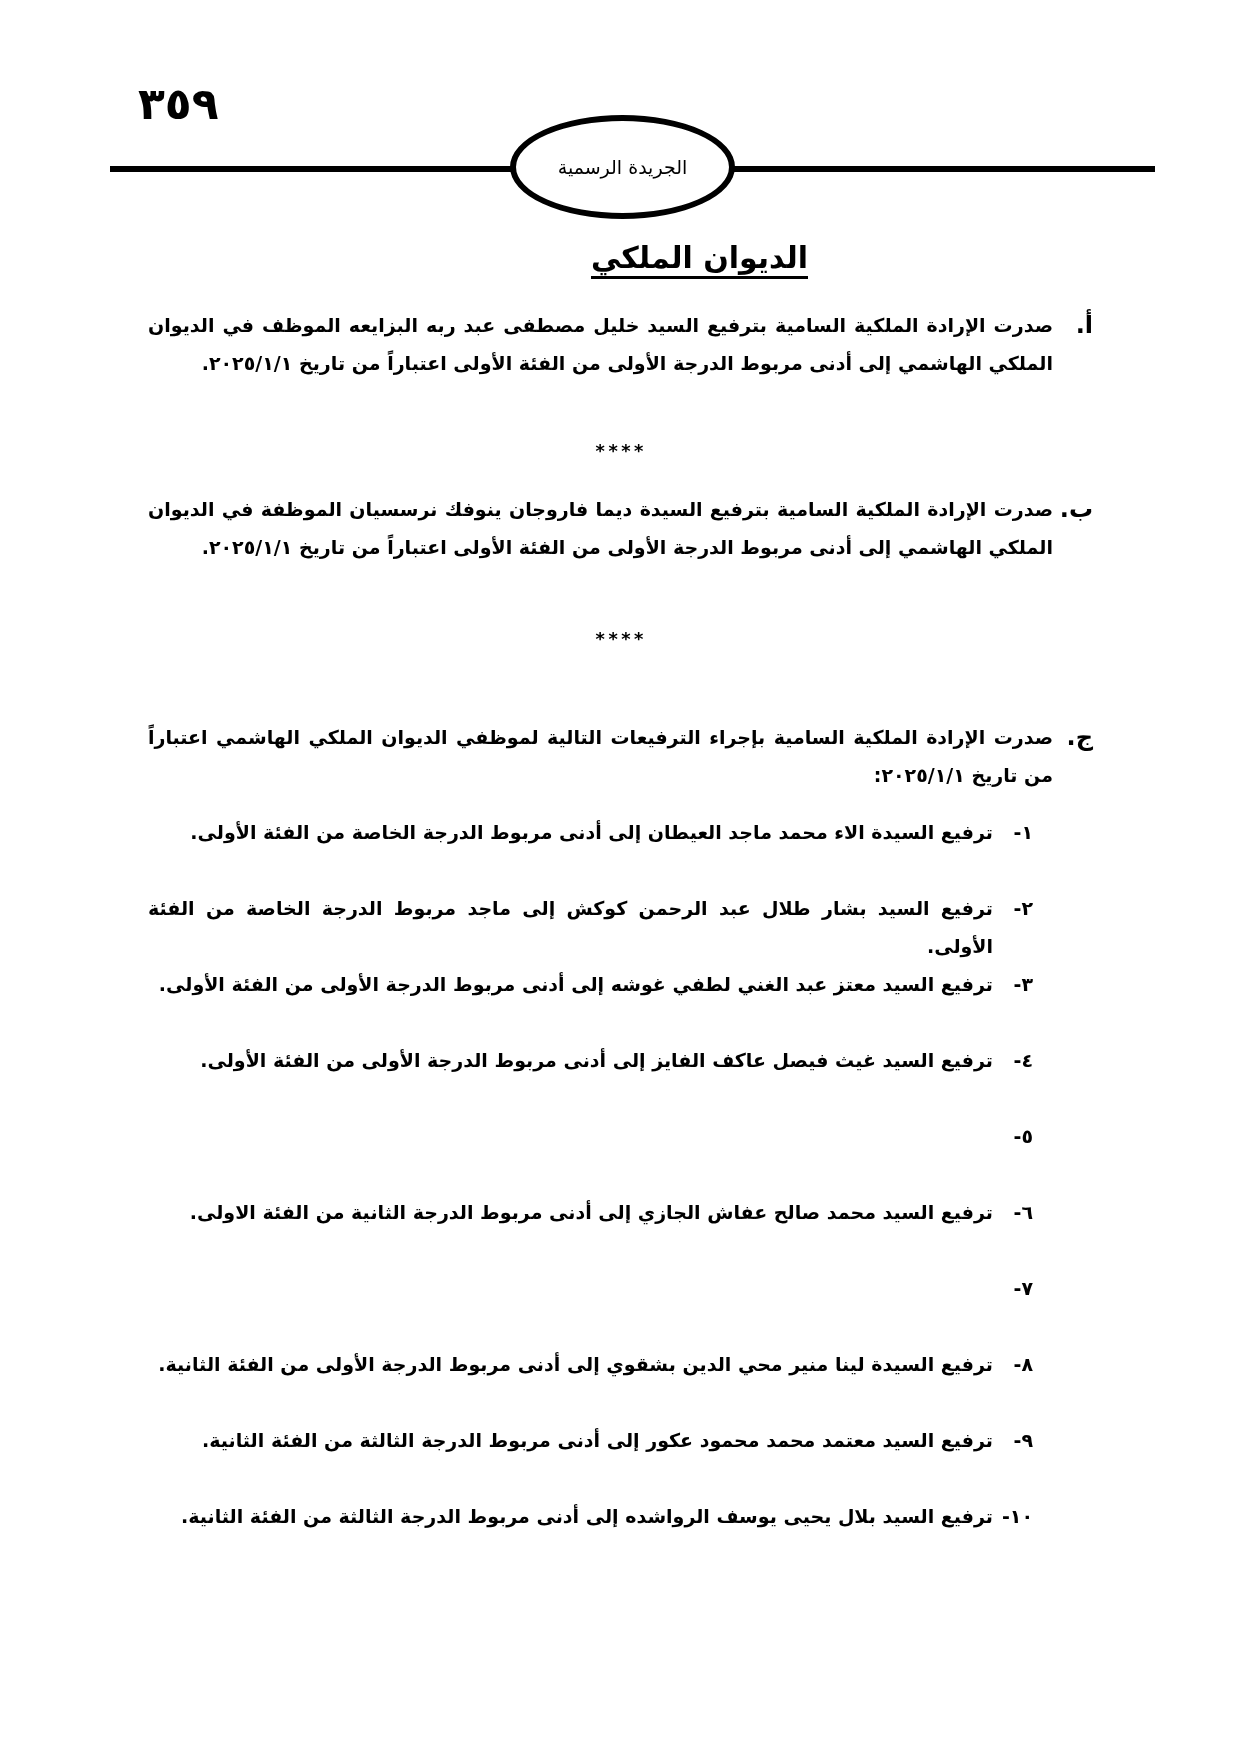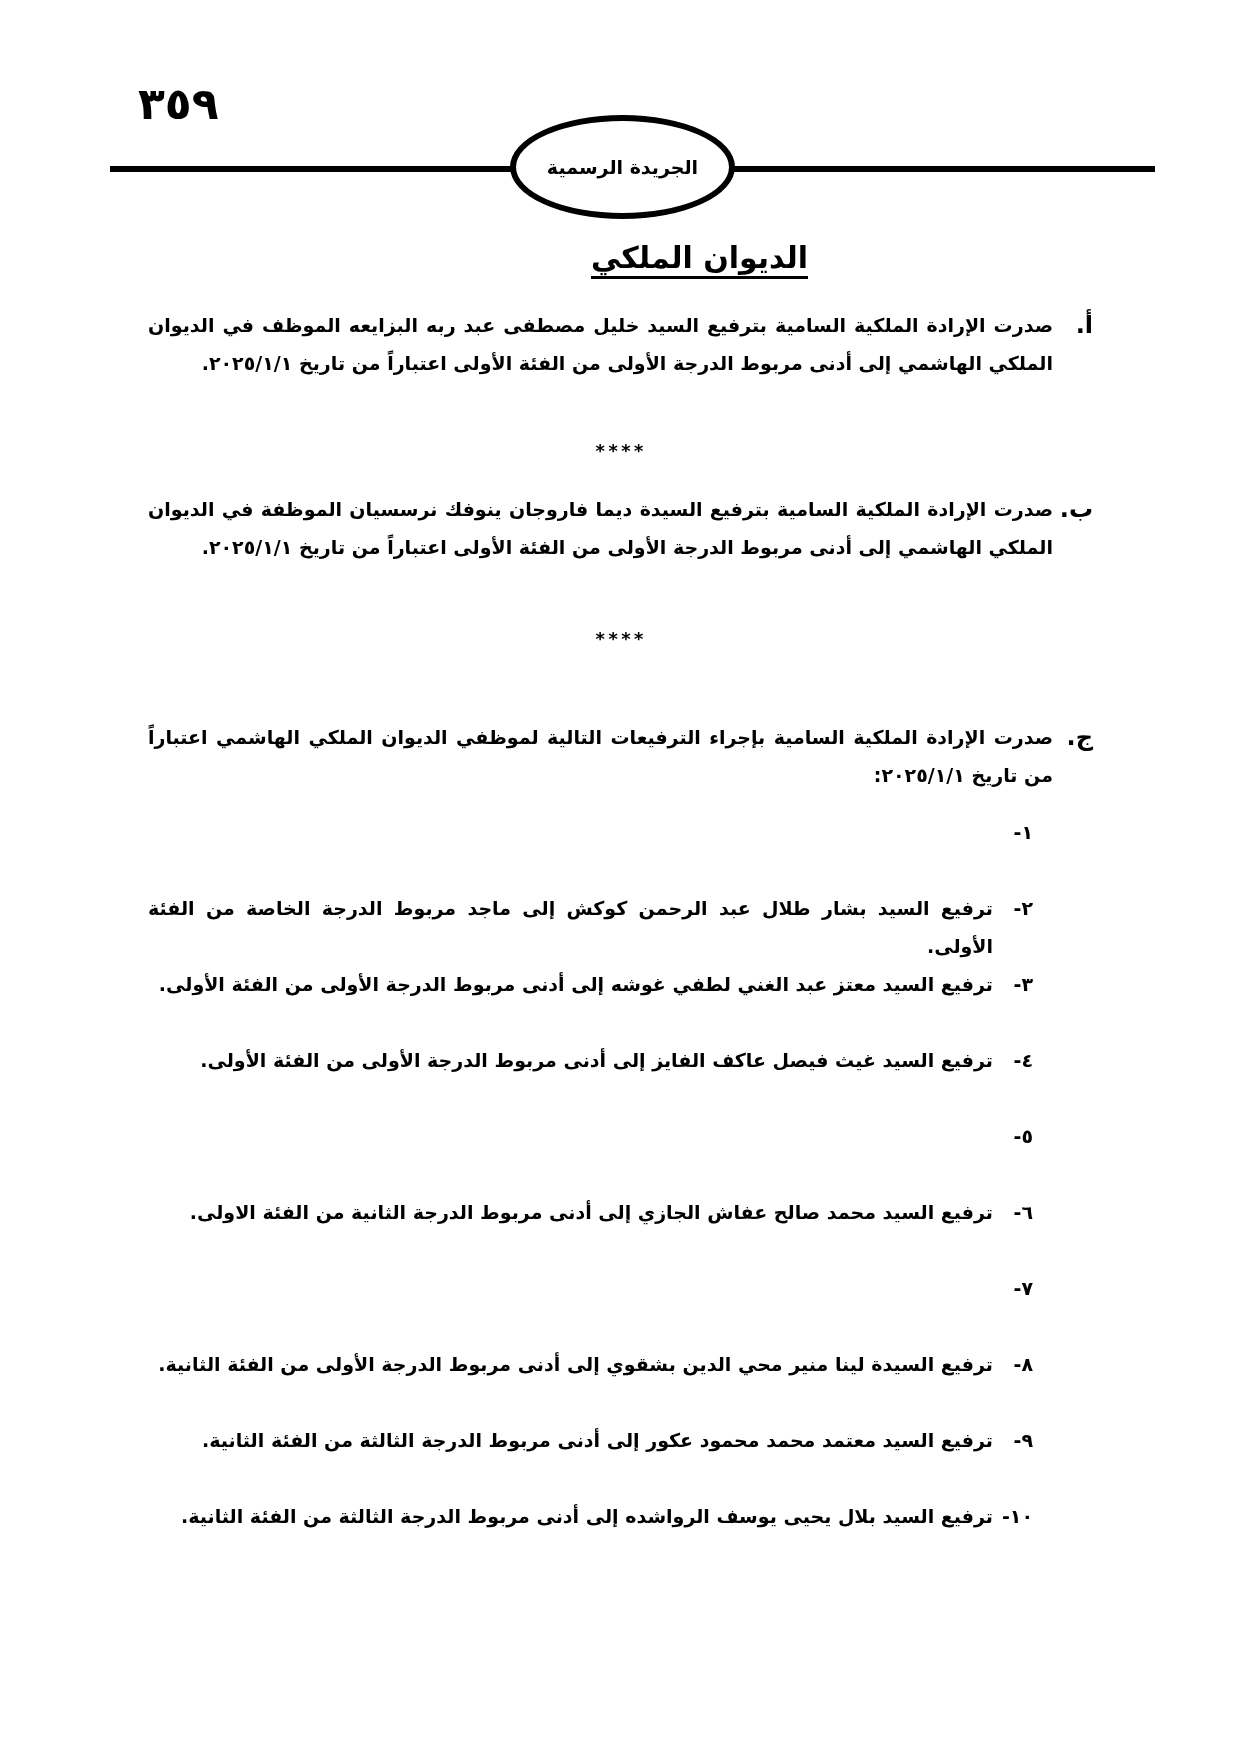--- a/index.html
+++ b/index.html
@@ -39,21 +39,21 @@
       border: 6px solid #000;
       border-radius: 50%;
       background: #fff;
       box-sizing: border-box;
       display: flex;
       align-items: center;
       justify-content: center;
     }
     .header-ellipse span {
       font-size: 19px;
-      font-weight: bold;
+      font-weight: normal;
       direction: rtl;
     }
     .section-title {
       position: absolute;
       left: 8px;
       right: 0;
       top: 240px;
       text-align: center;
       direction: rtl;
     }
@@ -160,20 +160,21 @@
 <div class="content" style="top:718px;">
   <div class="para">
     <span class="marker">ج.</span>
     <span class="body">صدرت الإرادة الملكية السامية بإجراء الترفيعات التالية لموظفي الديوان الملكي الهاشمي اعتباراً من تاريخ ٢٠٢٥/١/١:</span>
   </div>
 </div>
 
 <ul class="list">
   <li>
     <span class="num">١-</span>
+    <span class="text">ترفيع السيدة الاء محمد ماجد العيطان إلى أدنى مربوط الدرجة الخاصة من الفئة الأولى.</span>
   </li>
   <li>
     <span class="num">٢-</span>
     <span class="text">ترفيع السيد بشار طلال عبد الرحمن كوكش إلى ماجد مربوط الدرجة الخاصة من الفئة الأولى.</span>
   </li>
   <li>
     <span class="num">٣-</span>
     <span class="text">ترفيع السيد معتز عبد الغني لطفي غوشه إلى أدنى مربوط الدرجة الأولى من الفئة الأولى.</span>
   </li>
   <li>

